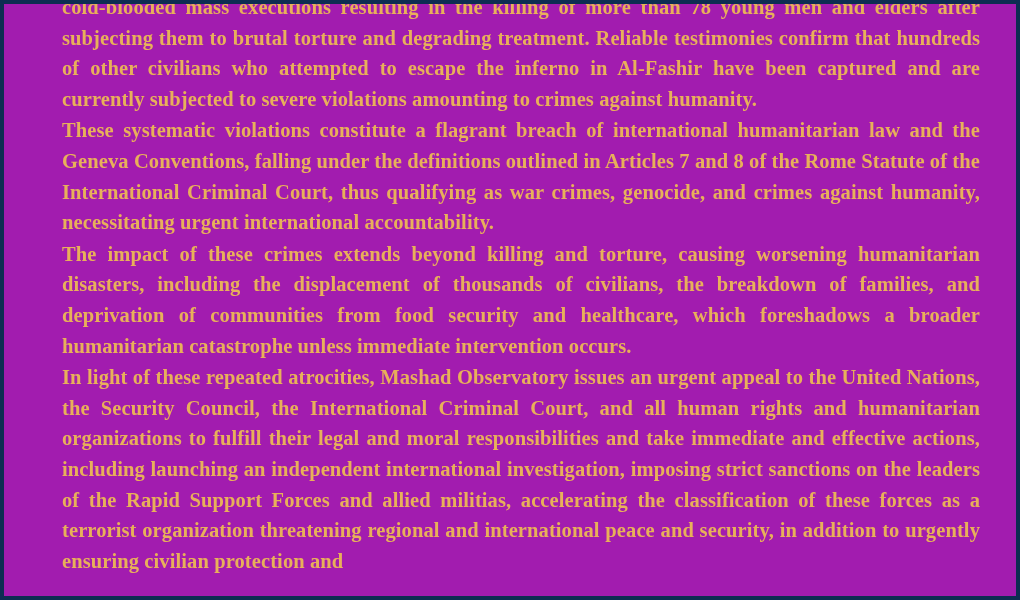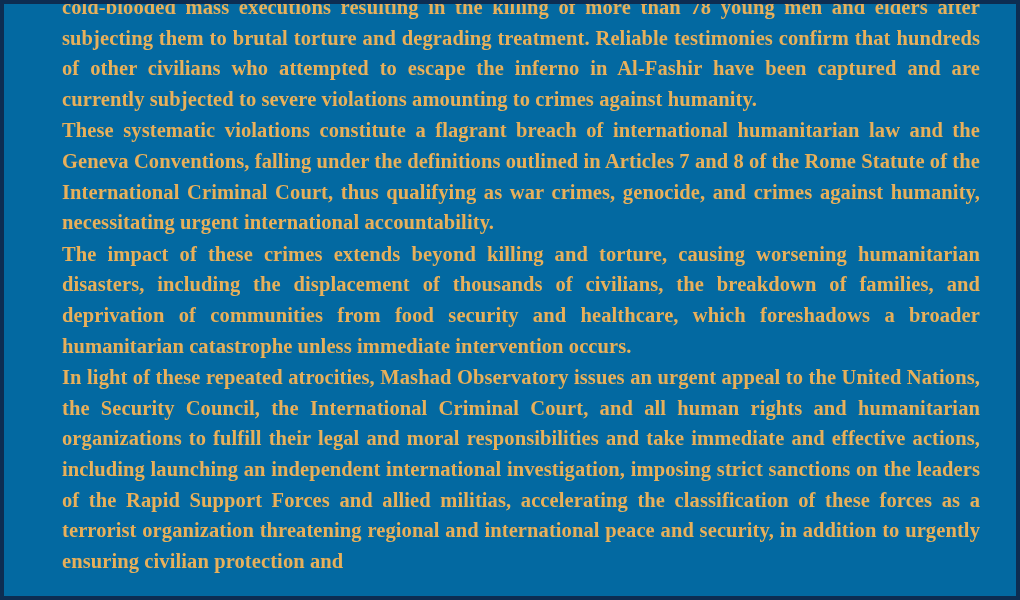--- a/index.html
+++ b/index.html
@@ -10,21 +10,21 @@
     width: 1020px;
     height: 600px;
     overflow: hidden;
     background: #123456;
     font-family: "Liberation Serif", serif;
   }
   #page {
     position: relative;
     width: 1020px;
     height: 600px;
-    background: #0369a1;
+    background: #a21caf;
     box-sizing: border-box;
     border: 4px solid #0d2d52;
     overflow: hidden;
   }
   #statement {
     position: absolute;
     top: -12px;
     left: 58px;
     width: 918px;
     color: #e8b05a;

